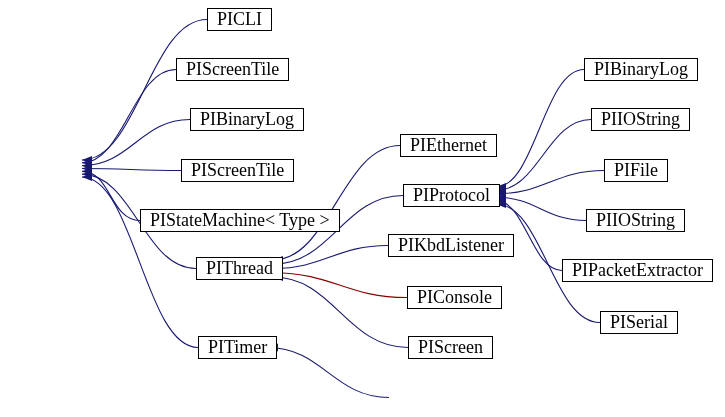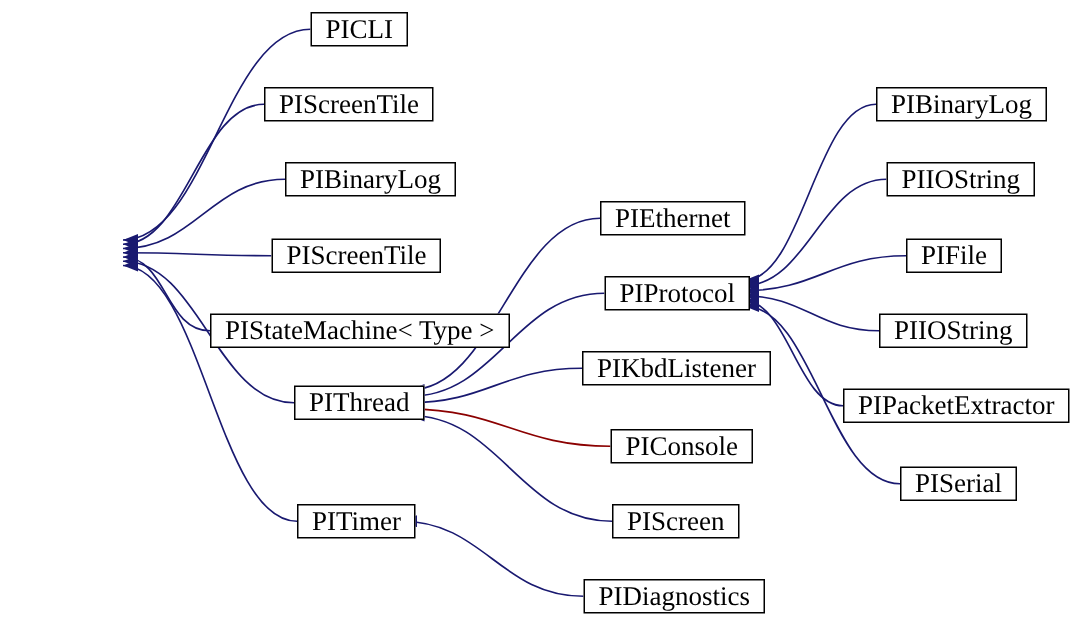--- a/index.html
+++ b/index.html
@@ -75,21 +75,20 @@
   <div class="node" style="left:190px; top:108px">PIBinaryLog</div>
   <div class="node" style="left:181px; top:159px">PIScreenTile</div>
   <div class="node" style="left:140px; top:209px">PIStateMachine&lt; Type &gt;</div>
   <div class="node" style="left:196px; top:257px">PIThread</div>
   <div class="node" style="left:198px; top:336px">PITimer</div>
   <div class="node" style="left:400px; top:134px">PIEthernet</div>
   <div class="node" style="left:403px; top:184px">PIProtocol</div>
   <div class="node" style="left:388px; top:234px">PIKbdListener</div>
   <div class="node" style="left:407px; top:286px">PIConsole</div>
   <div class="node" style="left:408px; top:336px">PIScreen</div>
-  <div class="node" style="left:389px; top:386px">PIDiagnostics</div>
   <div class="node" style="left:584px; top:58px">PIBinaryLog</div>
   <div class="node" style="left:591px; top:108px">PIIOString</div>
   <div class="node" style="left:604px; top:159px">PIFile</div>
   <div class="node" style="left:586px; top:209px">PIIOString</div>
   <div class="node" style="left:562px; top:259px">PIPacketExtractor</div>
   <div class="node" style="left:600px; top:311px">PISerial</div>
 
 </div>
 
 </body></html>

